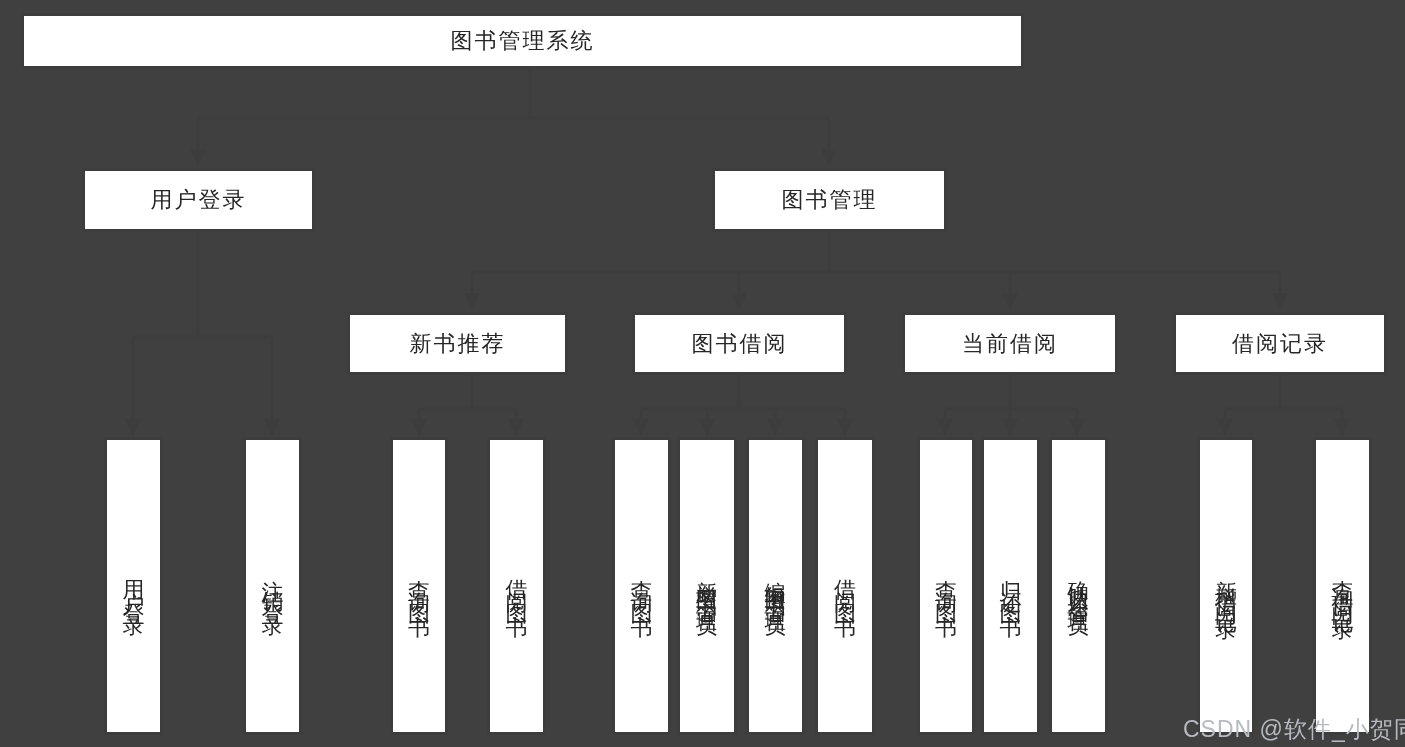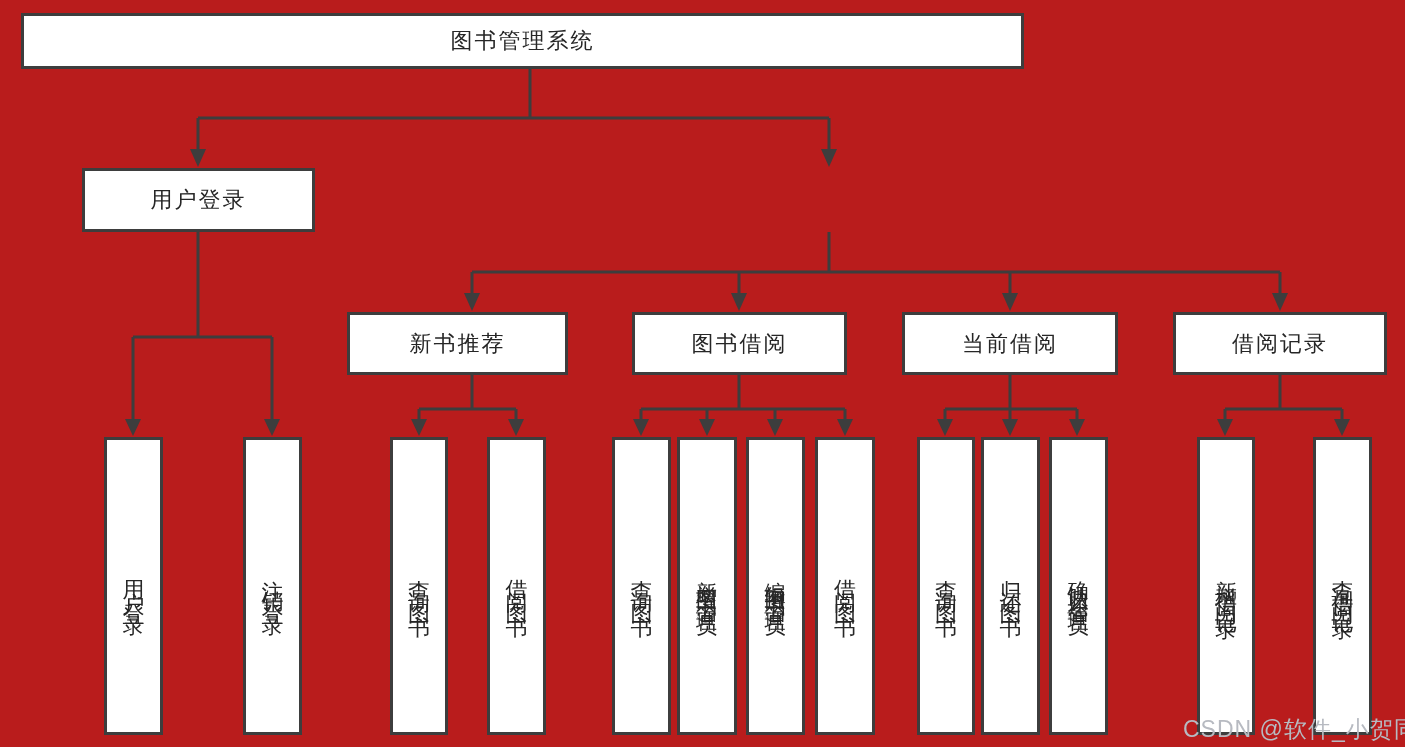--- a/index.html
+++ b/index.html
@@ -1,17 +1,17 @@
 <!DOCTYPE html>
 <html><head>
 <meta charset="utf-8">
 <style>
   html,body{margin:0;padding:0;background:#ffffff;}
   .canvas{
-    position:relative;width:1405px;height:747px;background:#b91c1c;
+    position:relative;width:1405px;height:747px;background:#404040;
     font-family:"Liberation Sans",sans-serif;color:#262626;overflow:hidden;
   }
   .connectors{position:absolute;left:0;top:0;width:1405px;height:747px;}
   .box{
     position:absolute;box-sizing:border-box;border:3px solid #3d3d3d;background:#ffffff;
     display:flex;align-items:center;justify-content:center;z-index:2;
   }
   .hlabel{font-size:22px;letter-spacing:2px;white-space:nowrap;}
   .vbox .vlabel{
     writing-mode:vertical-rl;text-orientation:mixed;
@@ -76,20 +76,23 @@
     </g>
   </svg>
 
   <div class="box" style="left:21px;top:13px;width:1003px;height:56px">
     <span class="hlabel">图书管理系统</span>
   </div>
 
   <div class="box" style="left:82px;top:168px;width:233px;height:64px">
     <span class="hlabel">用户登录</span>
   </div>
+  <div class="box" style="left:712px;top:168px;width:235px;height:64px">
+    <span class="hlabel">图书管理</span>
+  </div>
 
   <div class="box" style="left:347px;top:312px;width:221px;height:63px">
     <span class="hlabel">新书推荐</span>
   </div>
   <div class="box" style="left:632px;top:312px;width:215px;height:63px">
     <span class="hlabel">图书借阅</span>
   </div>
   <div class="box" style="left:902px;top:312px;width:216px;height:63px">
     <span class="hlabel">当前借阅</span>
   </div>

